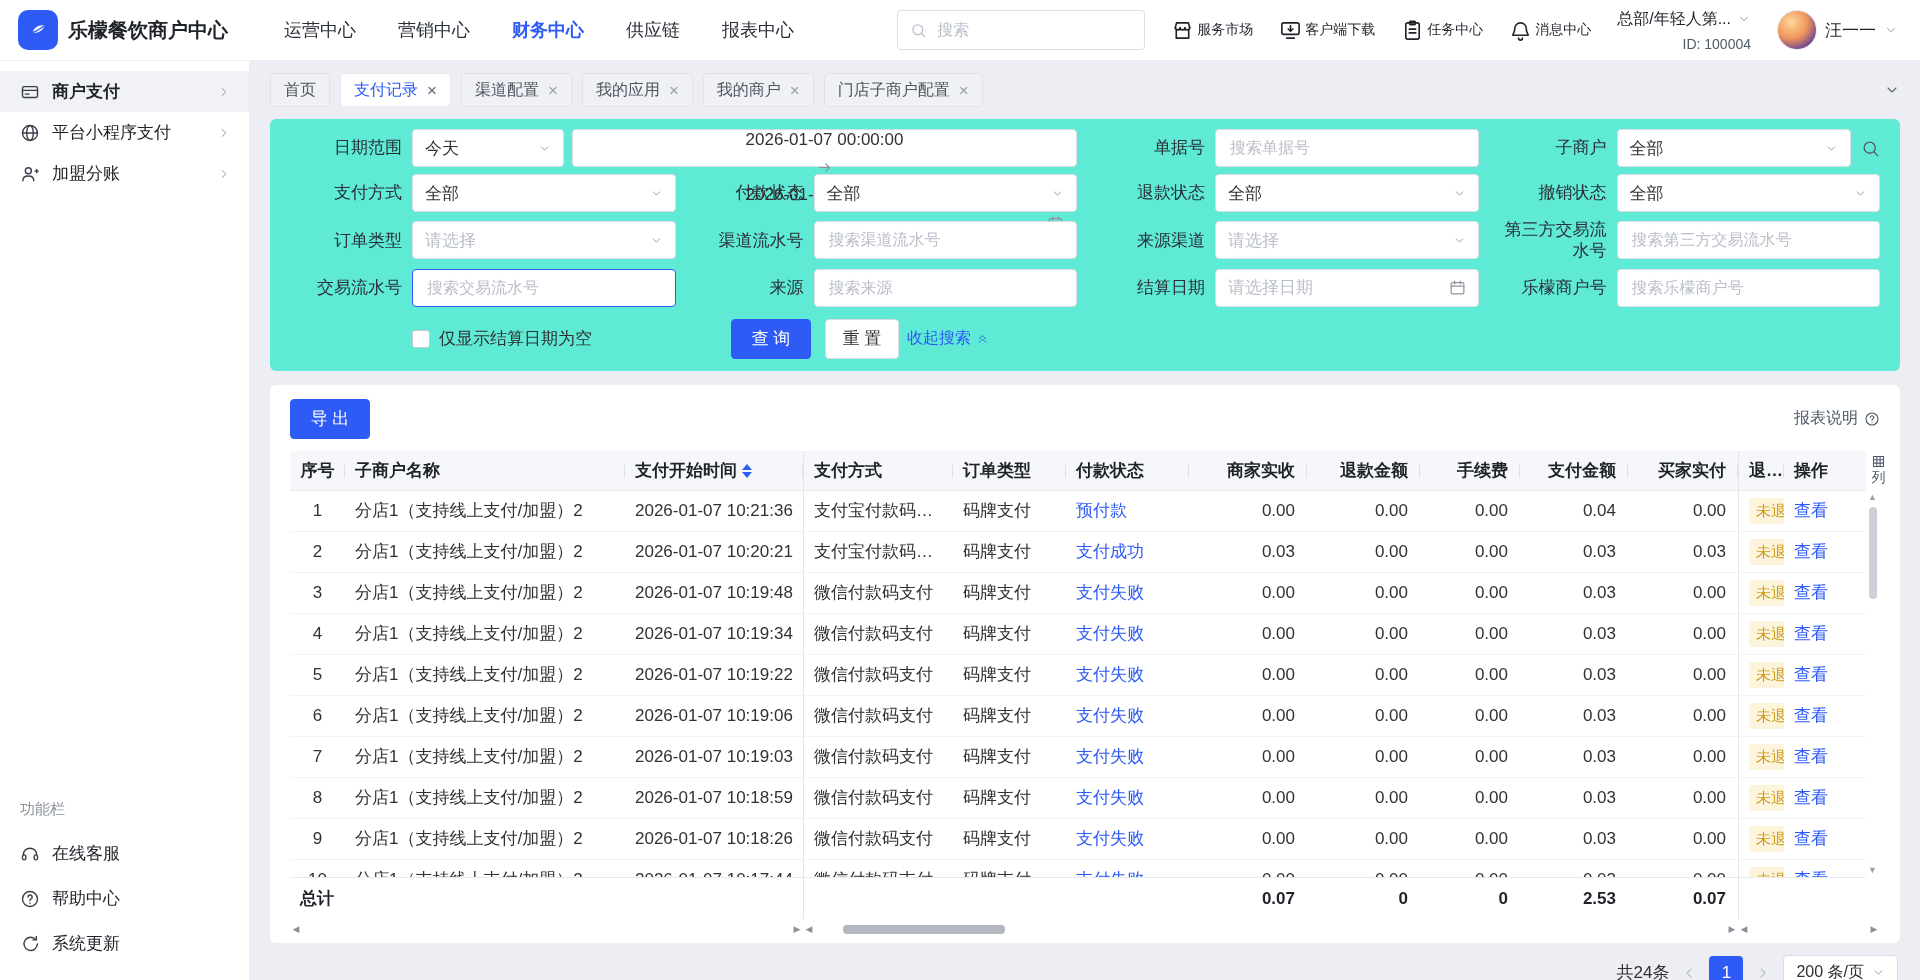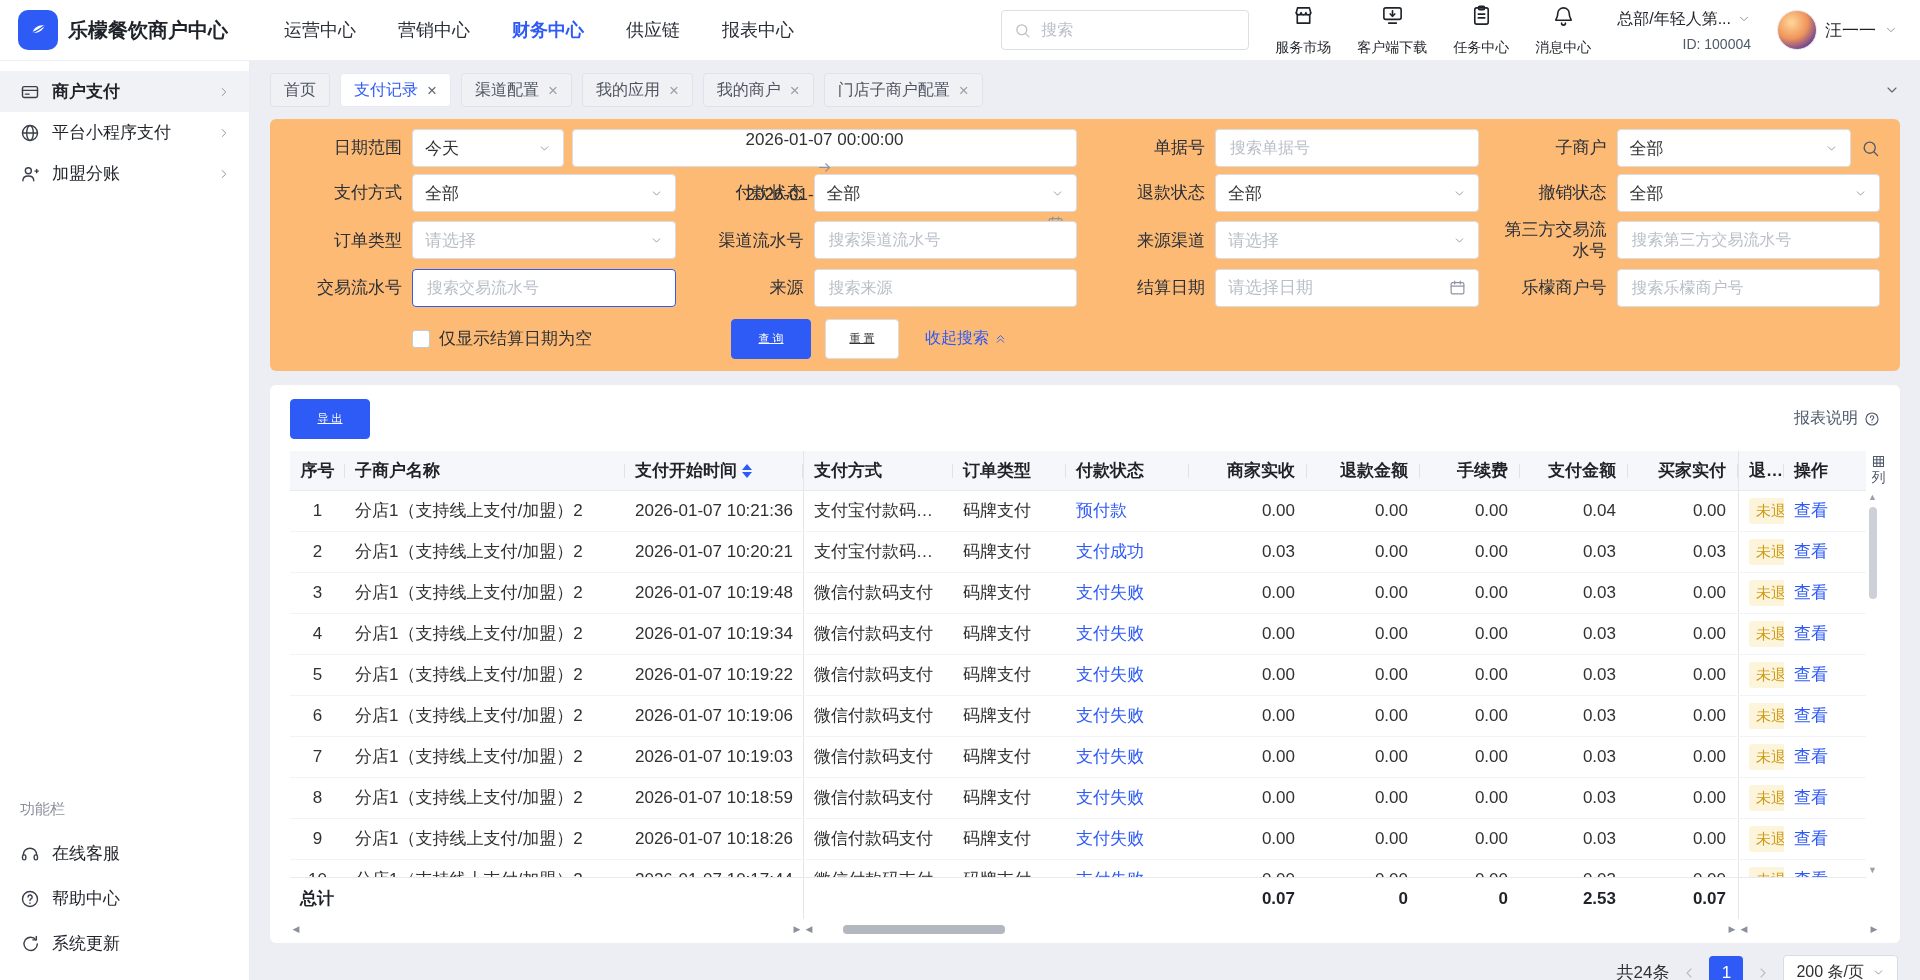--- a/index.html
+++ b/index.html
@@ -19,21 +19,21 @@
   .brand { width:250px; display:flex; align-items:center; gap:10px; padding-left:18px; flex:0 0 auto; }
   .logo { width:40px; height:40px; border-radius:10px; background:#2e5bf6; display:flex; align-items:center; justify-content:center; }
   .brand-name { font-size:20px; font-weight:bold; color:#1f2329; white-space:nowrap; }
   .topnav { display:flex; align-items:center; gap:42px; margin-left:34px; }
   .topnav .nav-item { font-size:18px; color:#2a2f38; cursor:pointer; white-space:nowrap; }
   .topnav .nav-item.active { color:#2e5bf6; font-weight:bold; }
   .hdr-right { display:flex; align-items:center; margin-left:auto; padding-right:22px; gap:26px; }
   .hdr-search { width:248px; height:40px; border:1px solid #dcdfe6; border-radius:4px; display:flex; align-items:center; padding:0 12px; gap:8px; color:#b9bec8; }
   .hdr-search input { border:none; outline:none; flex:1; font-size:16px; color:#303133; background:transparent; }
   .hdr-search input::placeholder { color:#b9bec8; }
-  .qa { display:flex; flex-direction:column; align-items:center; gap:12px; color:#1f2329; cursor:pointer; }
+  .qa { display:flex; align-items:center; gap:3px; color:#1f2329; cursor:pointer; }
   .qa .qa-label { font-size:14px; white-space:nowrap; }
   .org { display:flex; flex-direction:column; align-items:flex-end; gap:6px; cursor:pointer; }
   .org-line { display:flex; align-items:center; gap:6px; font-size:16px; color:#1f2329; white-space:nowrap; }
   .org-id { font-size:14px; color:#4e5969; }
   .usr { display:flex; align-items:center; gap:8px; cursor:pointer; }
   .avatar { width:40px; height:40px; border-radius:50%;
     background:radial-gradient(circle at 35% 30%, #ffd89a 0%, #f0945a 45%, #7a4a8f 75%, #2f6f6b 100%);
     border:1px solid #e5e7ec; }
   .usr-name { font-size:17px; color:#1f2329; white-space:nowrap; }
   .chev { color:#8f949e; }
@@ -58,45 +58,45 @@
   .tabbar { display:flex; align-items:center; gap:10px; height:34px; margin-bottom:12px; }
   .tab { height:34px; display:flex; align-items:center; gap:9px; padding:0 13px; background:#eff1f4;
     border:1px solid #dfe2e8; border-radius:4px; font-size:16px; color:#4e5460; cursor:pointer; white-space:nowrap; }
   .tab.active { background:#fff; color:#2e5bf6; border-color:#e6e9ef; }
   .tab-close { color:#9aa0ab; font-size:17px; line-height:1; }
   .tab-close::before { content:"×"; }
   .tab.active .tab-close { color:#5f6672; }
   .tabbar-collapse { margin-left:auto; color:#5f6672; cursor:pointer; display:flex; }
 
   
-  .fcard { background:#fdba74; border-radius:6px; padding:10px 20px 12px; margin-bottom:14px; }
+  .fcard { background:#5eead4; border-radius:6px; padding:10px 20px 12px; margin-bottom:14px; }
   .fgrid { display:grid; grid-template-columns:repeat(4,1fr); column-gap:16px; row-gap:7px; }
   .fcell { display:flex; align-items:center; min-height:38px; }
   .fcell.span2 { grid-column:1 / span 2; }
   .flabel { width:112px; text-align:right; margin-right:10px; color:#2a2f38; line-height:1.25; flex:0 0 auto; }
   .ctrl { flex:1; height:38px; border:1px solid #d9dce3; border-radius:4px; display:flex; align-items:center; padding:0 12px; background:#fff; color:#303133; }
   .ctrl.focused { border-color:#2e5bf6; }
   .ctrl input { border:none; outline:none; width:100%; font-size:16px; color:#303133; background:transparent; }
   .ctrl input::placeholder { color:#b9bec8; }
   .sel { justify-content:space-between; cursor:pointer; gap:8px; }
   .sel .ph { color:#b9bec8; }
   .drange { gap:10px; }
   .drange .dval { white-space:nowrap; }
   .drange .cal { margin-left:auto; color:#8f949e; display:flex; }
   .preset { width:152px; flex:0 0 auto; }
   .mag-btn { margin-left:10px; color:#4e5969; cursor:pointer; display:flex; }
   .factions { display:flex; align-items:center; margin-top:12px; height:40px; }
   .cbwrap { display:flex; align-items:center; gap:9px; margin-left:122px; cursor:pointer; }
   .cb { width:18px; height:18px; border:1px solid #c6cad2; border-radius:3px; background:#fff; }
-  .btn { height:40px; border-radius:4px; font-size:11px; display:flex; align-items:center; justify-content:center; cursor:pointer; white-space:nowrap;text-decoration:underline; }
+  .btn { height:40px; border-radius:4px; font-size:17px; display:flex; align-items:center; justify-content:center; cursor:pointer; white-space:nowrap; }
   .btn-primary { background:#2e5bf6; color:#fff; width:80px; border:1px solid #2e5bf6; }
   .btn-plain { background:#fff; color:#303133; width:74px; border:1px solid #d9dce3; }
   .btn-search { margin-left:139px; }
   .btn-reset { margin-left:14px; }
-  .collapse-link { margin-left:26px; color:#2e5bf6; display:flex; align-items:center; gap:5px; cursor:pointer; font-size:16px; }
+  .collapse-link { margin-left:8px; color:#2e5bf6; display:flex; align-items:center; gap:5px; cursor:pointer; font-size:16px; }
 
   
   .tcard { background:#fff; border-radius:6px; padding:14px 20px 8px; height:558px; }
   .tc-top { display:flex; align-items:center; justify-content:space-between; margin-bottom:12px; }
   .report-help { display:flex; align-items:center; gap:6px; color:#4e5969; font-size:16px; cursor:pointer; }
 
   .twrap { position:relative; width:1590px; }
   .trow { display:grid; grid-template-columns:55px 280px 178px 150px 113px 123px 118px 113px 100px 108px 110px 46px 82px; width:1576px; }
   .trow > div { padding:0 10px; overflow:hidden; white-space:nowrap; text-overflow:ellipsis; }
   .trow > div:nth-child(1) { text-align:center; padding:0 4px; }

